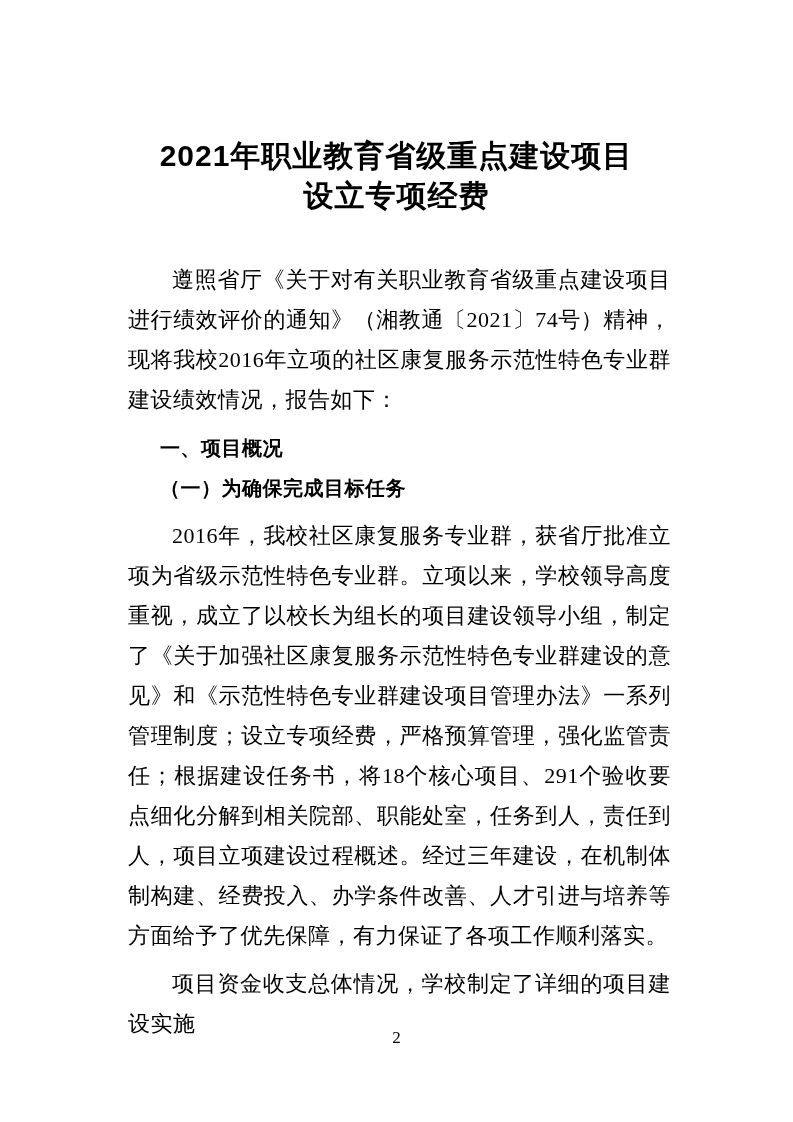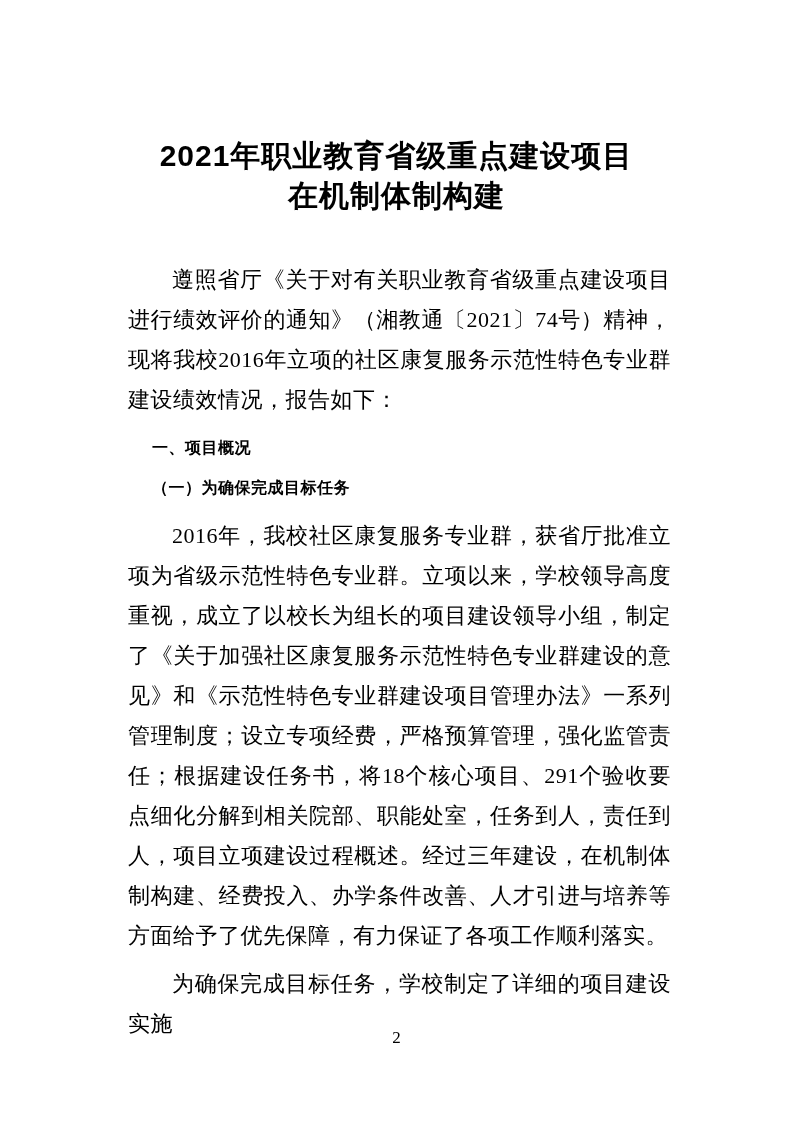--- a/index.html
+++ b/index.html
@@ -34,21 +34,21 @@
     text-align: justify;
     text-justify: inter-character;
   }
   .para {
     margin: 8px;
     text-indent: 2em;
     letter-spacing: 0.5px;
   }
   .heading-l1, .heading-l2 {
     margin: 0;
-    font-size: 16px;
+    font-size: 20px;
     line-height: 40px;
     font-weight: 700;
     text-indent: 2em;
     text-align: left;
     font-family: "Liberation Sans", "DejaVu Sans", sans-serif;
     letter-spacing: 0.5px;
   }
   .page-number {
     position: absolute;
     left: 0;
@@ -59,31 +59,31 @@
     line-height: 20px;
   }
 </style>
 </head>
 <body>
 
 <div class="page">
 
   <h1 class="doc-title">
     <span class="title-line">2021年职业教育省级重点建设项目</span>
-    <span class="title-line">在机制体制构建</span>
+    <span class="title-line">设立专项经费</span>
   </h1>
 
   <div class="doc-body">
     <p class="para">遵照省厅《关于对有关职业教育省级重点建设项目进行绩效评价的通知》（湘教通〔2021〕74号）精神，现将我校2016年立项的社区康复服务示范性特色专业群建设绩效情况，报告如下：</p>
 
     <h2 class="heading-l1">一、项目概况</h2>
 
     <h3 class="heading-l2">（一）为确保完成目标任务</h3>
 
     <p class="para">2016年，我校社区康复服务专业群，获省厅批准立项为省级示范性特色专业群。立项以来，学校领导高度重视，成立了以校长为组长的项目建设领导小组，制定了《关于加强社区康复服务示范性特色专业群建设的意见》和《示范性特色专业群建设项目管理办法》一系列管理制度；设立专项经费，严格预算管理，强化监管责任；根据建设任务书，将18个核心项目、291个验收要点细化分解到相关院部、职能处室，任务到人，责任到人，项目立项建设过程概述。经过三年建设，在机制体制构建、经费投入、办学条件改善、人才引进与培养等方面给予了优先保障，有力保证了各项工作顺利落实。</p>
 
 
-    <p class="para">为确保完成目标任务，学校制定了详细的项目建设实施</p>
+    <p class="para">项目资金收支总体情况，学校制定了详细的项目建设实施</p>
   </div>
 
   <div class="page-number">2</div>
 
 </div>
 
 </body></html>

